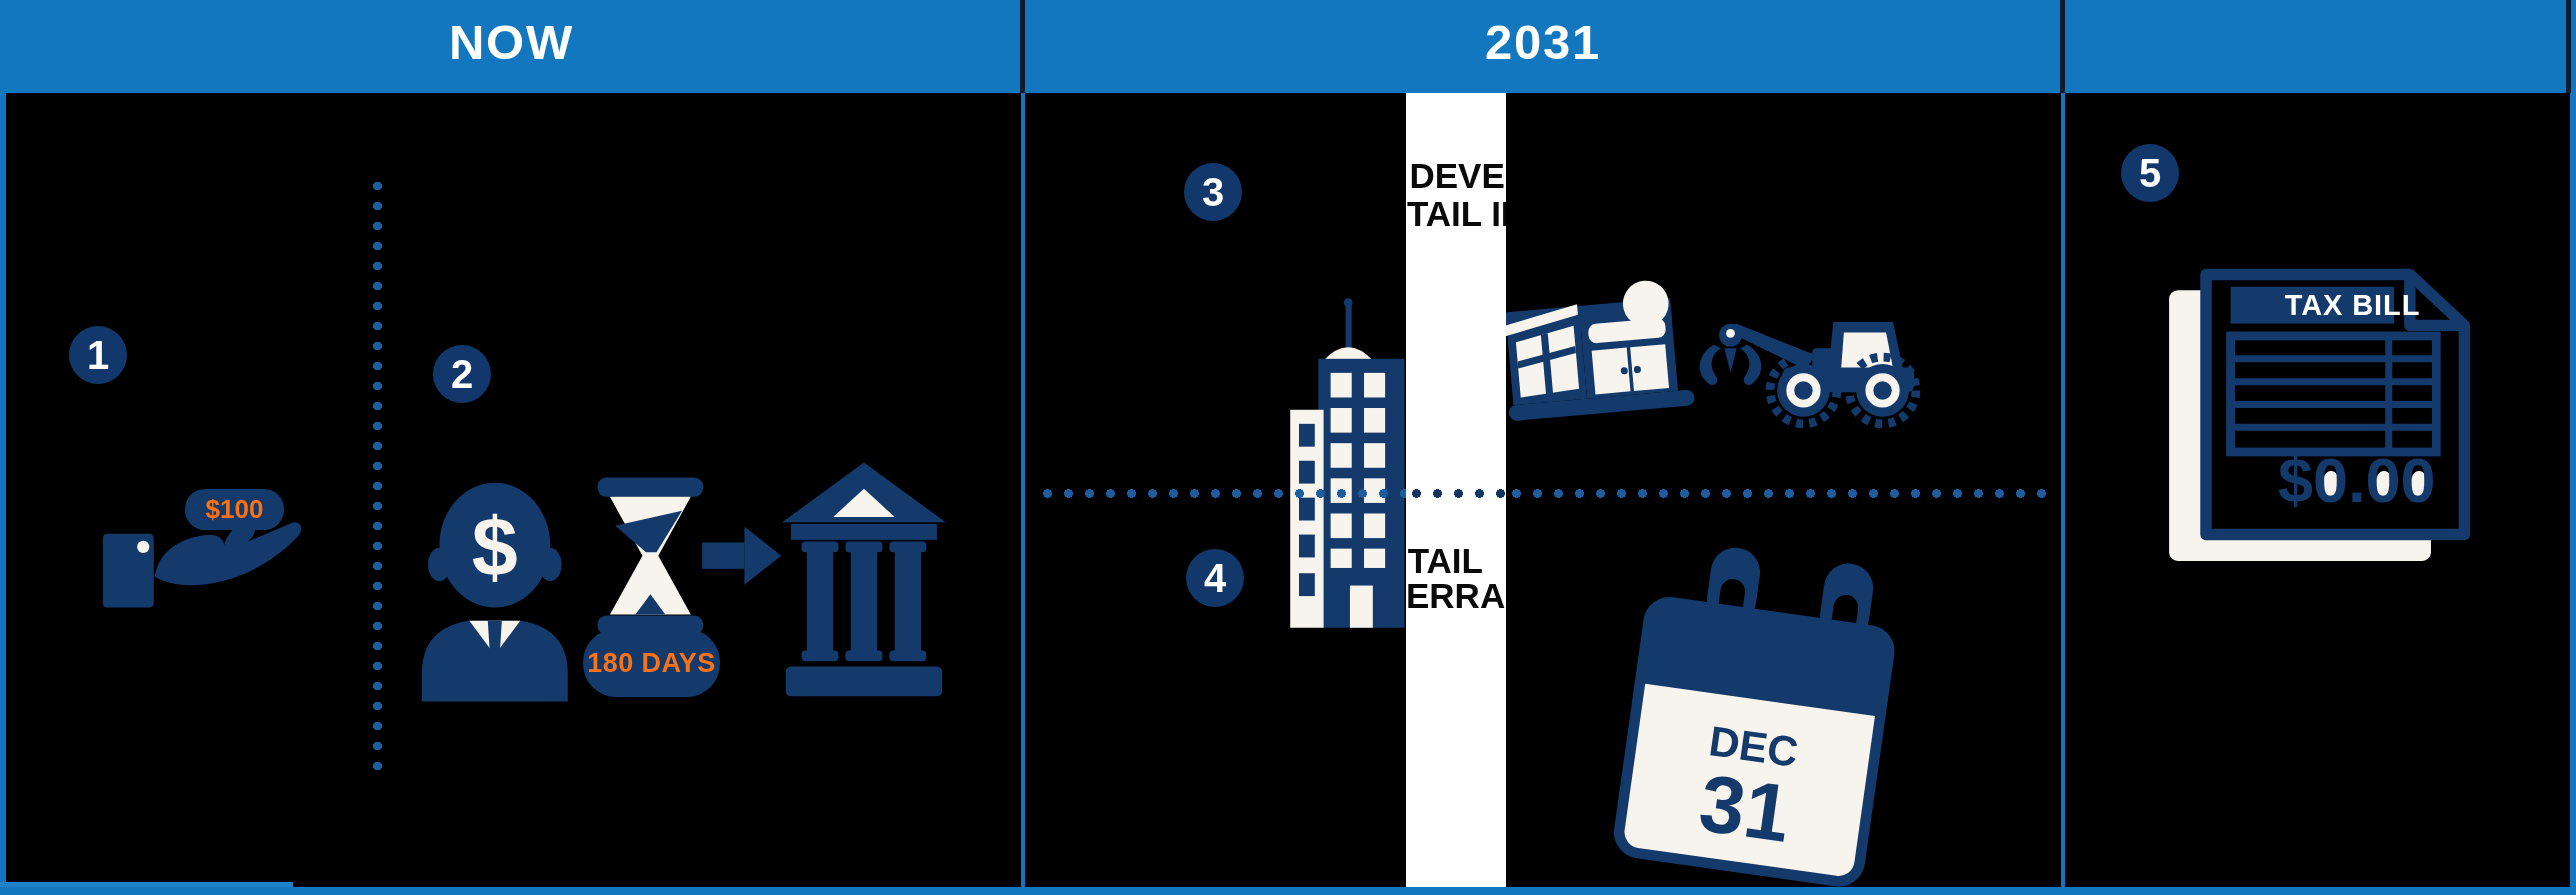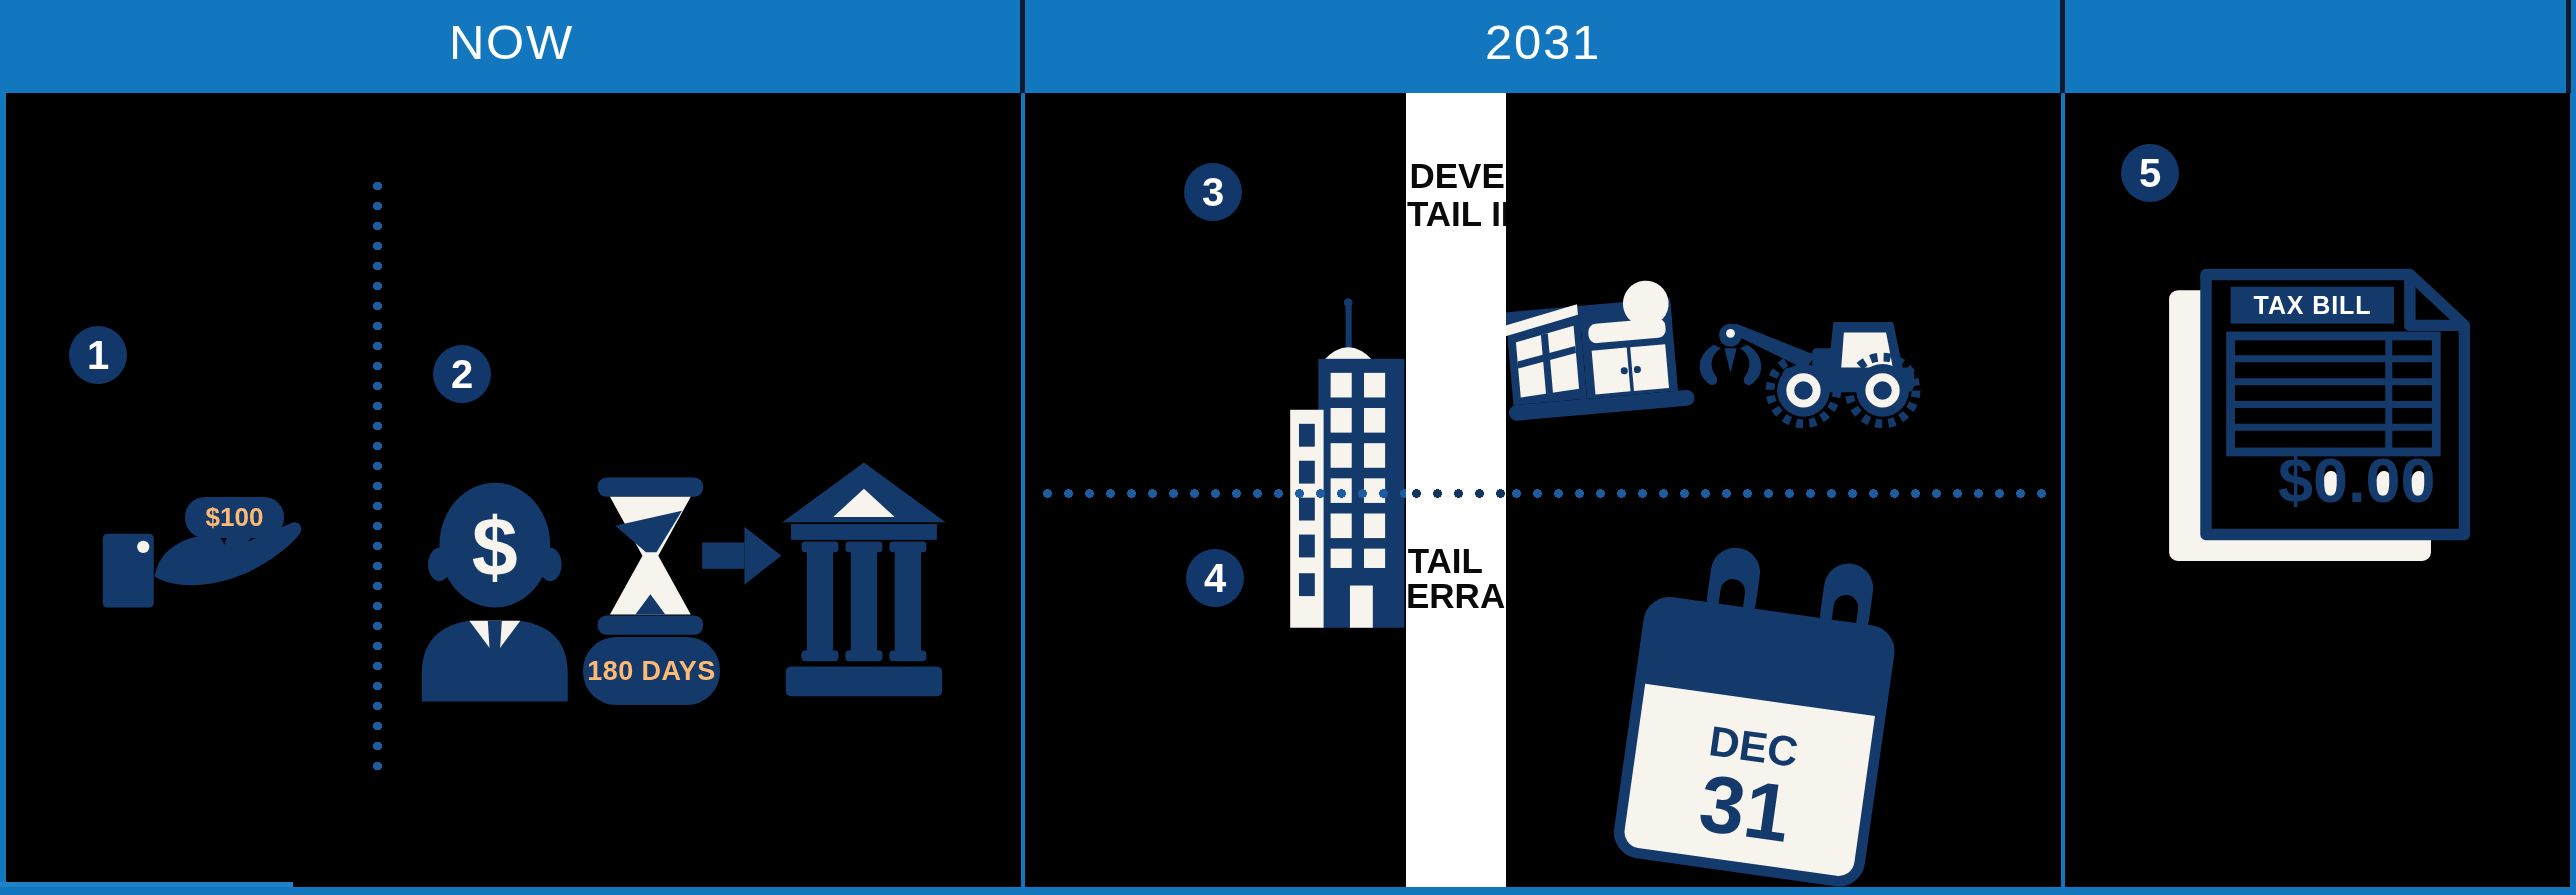--- a/index.html
+++ b/index.html
@@ -1,39 +1,39 @@
 <!DOCTYPE html>
 <html style="font-size:14px"><head>
 <meta charset="utf-8">
 <style>
   html,body{margin:0;padding:0;background:#000;}
   body{width:2576px;height:896px;overflow:hidden;font-family:"Liberation Sans",sans-serif;}
   .canvas{position:relative;width:2576px;height:896px;background:#000;overflow:hidden;}
   .abs{position:absolute;}
   .hdr-band{left:0;top:0;width:2576px;height:93px;background:#1277BE;}
   .hdr-label{top:0;height:84px;display:flex;align-items:center;justify-content:center;
-    color:#fff;font-size:49px;font-weight:normal;letter-spacing:1.8px;}
+    color:#fff;font-size:49px;font-weight:bold;letter-spacing:1.8px;}
   .hdr-divider{top:0;width:5.3px;height:93px;background:#0B1B30;}
   .v-border{width:5.3px;background:#1277BE;}
   .badge{width:58px;height:58px;border-radius:50%;background:#12386B;color:#fff;
     font-size:40px;font-weight:bold;display:flex;align-items:center;justify-content:center;}
-  .pill{background:#143A6C;color:#fdba74;font-weight:bold;display:flex;align-items:center;justify-content:center;margin-top:8px;}
+  .pill{background:#143A6C;color:#f97316;font-weight:bold;display:flex;align-items:center;justify-content:center;}
   .stripe{left:1406px;top:93px;width:100px;height:794px;background:#ffffff;overflow:hidden;}
   .frag{position:absolute;white-space:nowrap;color:#0A0A0A;font-weight:bold;font-size:35px;line-height:35px;}
   .hdots{height:10.5px;background-image:radial-gradient(circle 4.4px,#1D5C9F 98%,transparent 100%);
     background-size:21px 10.5px;background-repeat:repeat-x;}
   .hdots-dark{background-image:radial-gradient(circle 4.4px,#11355F 98%,transparent 100%);}
   .vdots{width:10.5px;background-image:radial-gradient(circle 4.4px,#1D5C9F 98%,transparent 100%);
     background-size:10.5px 20px;background-repeat:repeat-y;}
   .bottom-bar{left:0;top:887px;width:2576px;height:8.8px;background:#1277BE;}
   .bottom-seg{left:0;top:882px;width:293px;height:13px;background:#1F82C8;}
   .money-text{color:#143A6C;font-weight:bold;font-size:63px;line-height:63px;}
   .white-counter{background:#F7F4EE;border-radius:50%;}
-  .billtitle{color:#fff;font-weight:bold;font-size:25px;letter-spacing:0.9px;
-    display:flex;align-items:center;justify-content:center;}
+  .billtitle{color:#fff;font-weight:bold;font-size:29px;letter-spacing:0.9px;
+    display:flex;align-items:center;justify-content:center;margin-left:40px;}
 </style>
 </head>
 <body>
 
 <div class="canvas">
 
   <div class="abs hdr-band"></div>
   <div class="abs hdr-label" style="left:0;width:1023px;">NOW</div>
   <div class="abs hdr-label" style="left:1023px;width:1040px;">2031</div>
   <div class="abs hdr-divider" style="left:1020px;"></div>

